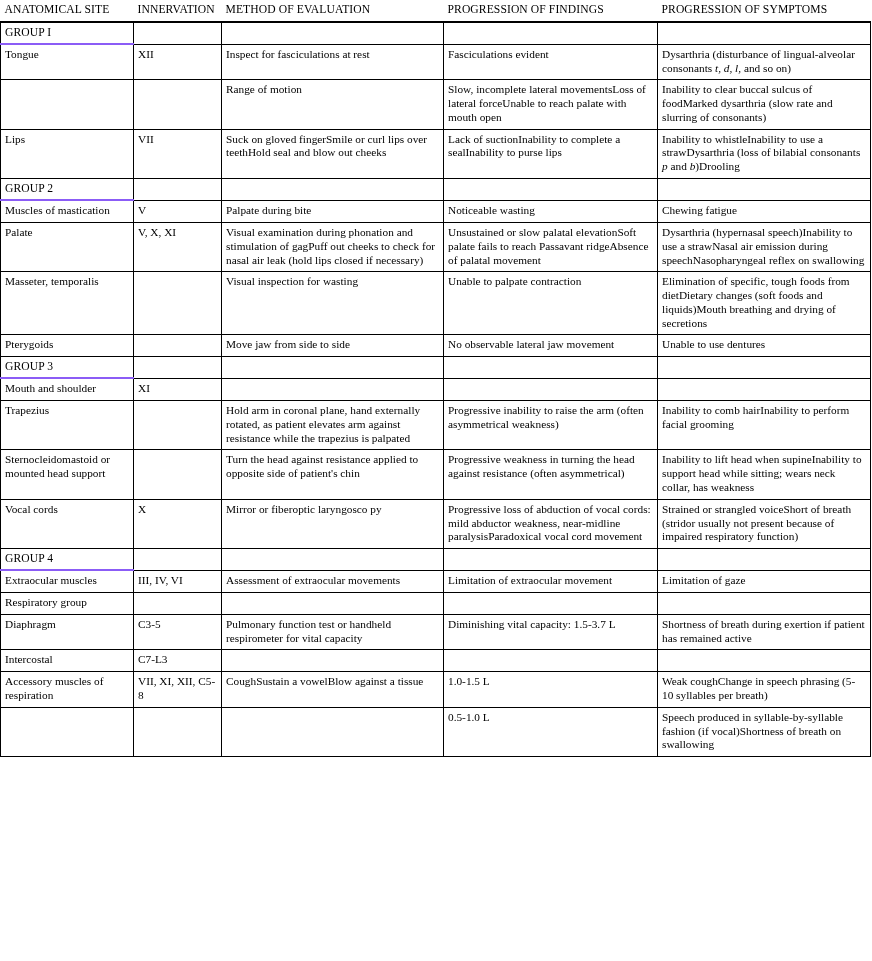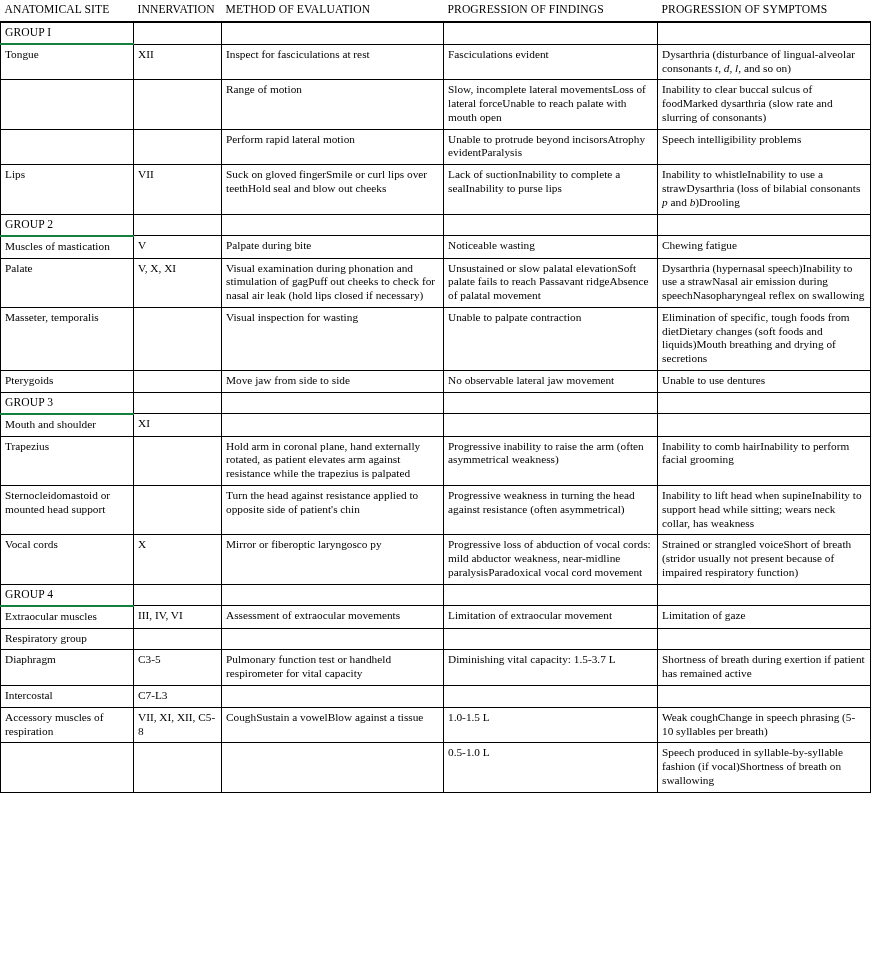--- a/index.html
+++ b/index.html
@@ -55,21 +55,21 @@
     text-align: left;
   }
   tr.group-row td {
     font-variant: small-caps;
     font-size: 11.6px;
     letter-spacing: 0.1px;
     padding-top: 3px;
     padding-bottom: 3px;
   }
   tr.group-row td.group-label {
-    border-bottom: 2px solid #15803d;
+    border-bottom: 2px solid #8b5cf6;
   }
   td.ctr {
     text-align: center;
   }
   td.blank { }
   i { font-style: italic; }
 </style>
 </head>
 <body>
 
@@ -107,27 +107,20 @@
           <td class="ctr">Dysarthria (disturbance of lingual-alveolar consonants <i>t, d, l,</i> and so on)</td>
         </tr>
         <tr>
           <td></td>
           <td></td>
           <td>Range of motion</td>
           <td class="ctr">Slow, incomplete lateral movementsLoss of lateral forceUnable to reach palate with mouth open</td>
           <td class="ctr">Inability to clear buccal sulcus of foodMarked dysarthria (slow rate and slurring of consonants)</td>
         </tr>
         <tr>
-          <td></td>
-          <td></td>
-          <td>Perform rapid lateral motion</td>
-          <td class="ctr">Unable to protrude beyond incisorsAtrophy evidentParalysis</td>
-          <td>Speech intelligibility problems</td>
-        </tr>
-        <tr>
           <td>Lips</td>
           <td>VII</td>
           <td>Suck on gloved fingerSmile or curl lips over teethHold seal and blow out cheeks</td>
           <td class="ctr">Lack of suctionInability to complete a sealInability to purse lips</td>
           <td class="ctr">Inability to whistleInability to use a strawDysarthria (loss of bilabial consonants <i>p</i> and <i>b</i>)Drooling</td>
         </tr>
         <tr class="group-row">
           <td class="group-label">GROUP 2</td>
           <td class="blank"></td>
           <td class="blank"></td>

